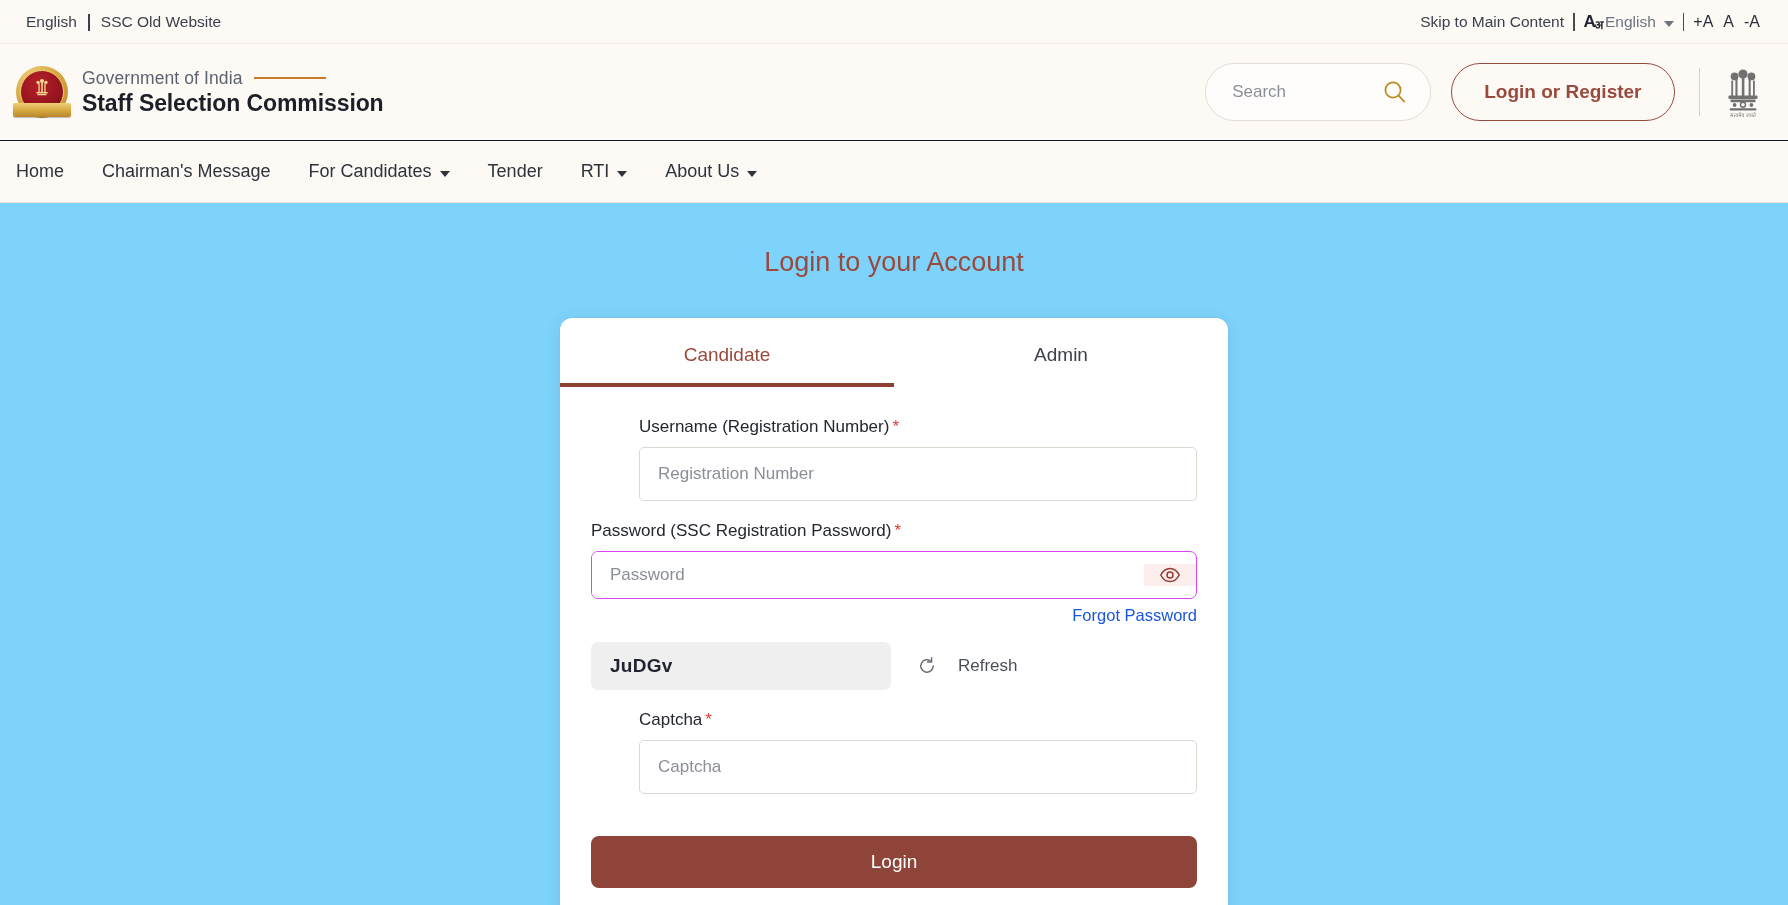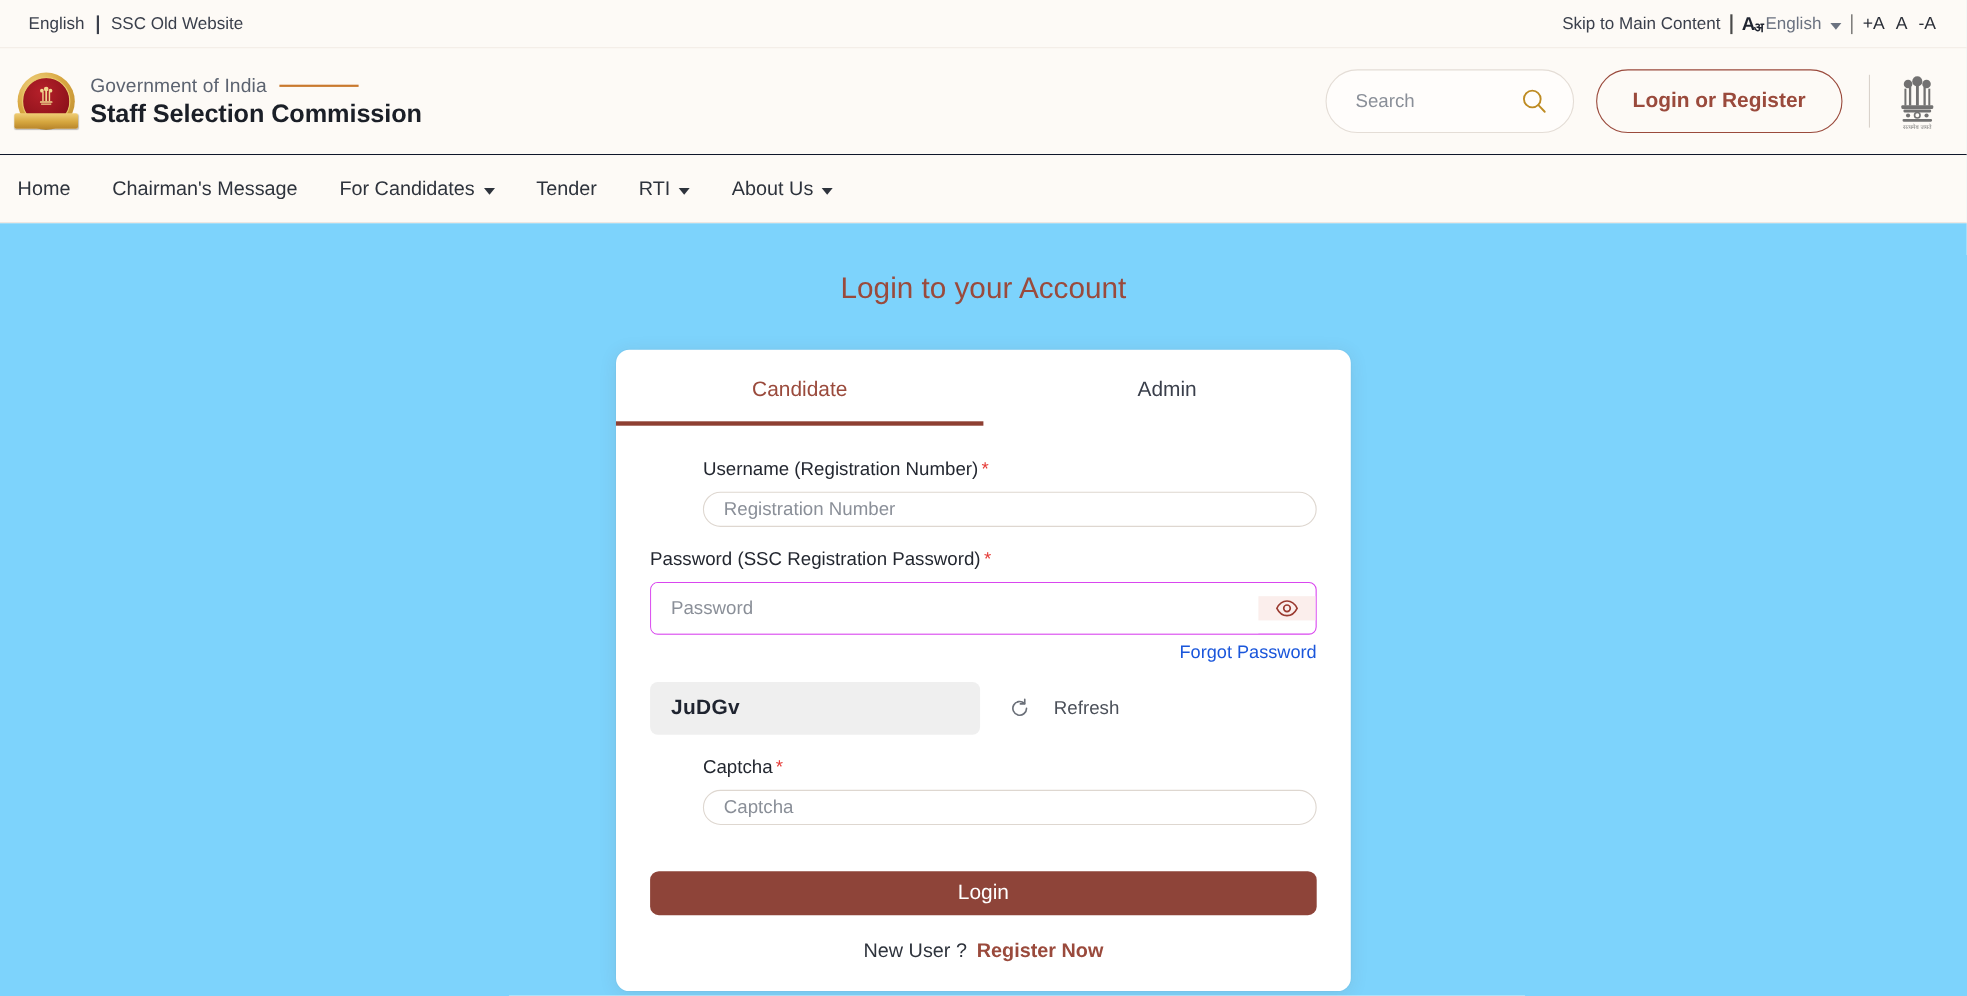--- a/index.html
+++ b/index.html
@@ -247,23 +247,23 @@
   .field-label {
     font-size: 17px;
     color: #232730;
     margin-bottom: 10px;
     display: block;
   }
   .req { color: #E53935; margin-left: 3px; }
 
   .text-input {
     width: 100%;
-    height: 32px;
+    height: 54px;
     border: 1px solid #DED7D0;
-    border-radius: 17px;
+    border-radius: 5px;
     padding: 0 18px;
     font-size: 17px;
     font-family: "Liberation Sans", sans-serif;
     color: #232730;
     background: #FFFFFF;
     outline: none;
   }
   .text-input::placeholder { color: #8A8F98; }
 
   .field-block { margin-bottom: 20px; margin-left: 48px; }
@@ -331,21 +331,21 @@
     background: none;
     border: none;
     cursor: pointer;
     font-size: 17px;
     color: #4B5059;
     font-family: "Liberation Sans", sans-serif;
   }
 
   .login-btn {
     width: 100%;
-    height: 40px;
+    height: 52px;
     background: #8E4439;
     color: #FFFFFF;
     border: none;
     border-radius: 8px;
     font-size: 19px;
     font-family: "Liberation Sans", sans-serif;
     cursor: pointer;
     margin-top: 22px;
   }
 

